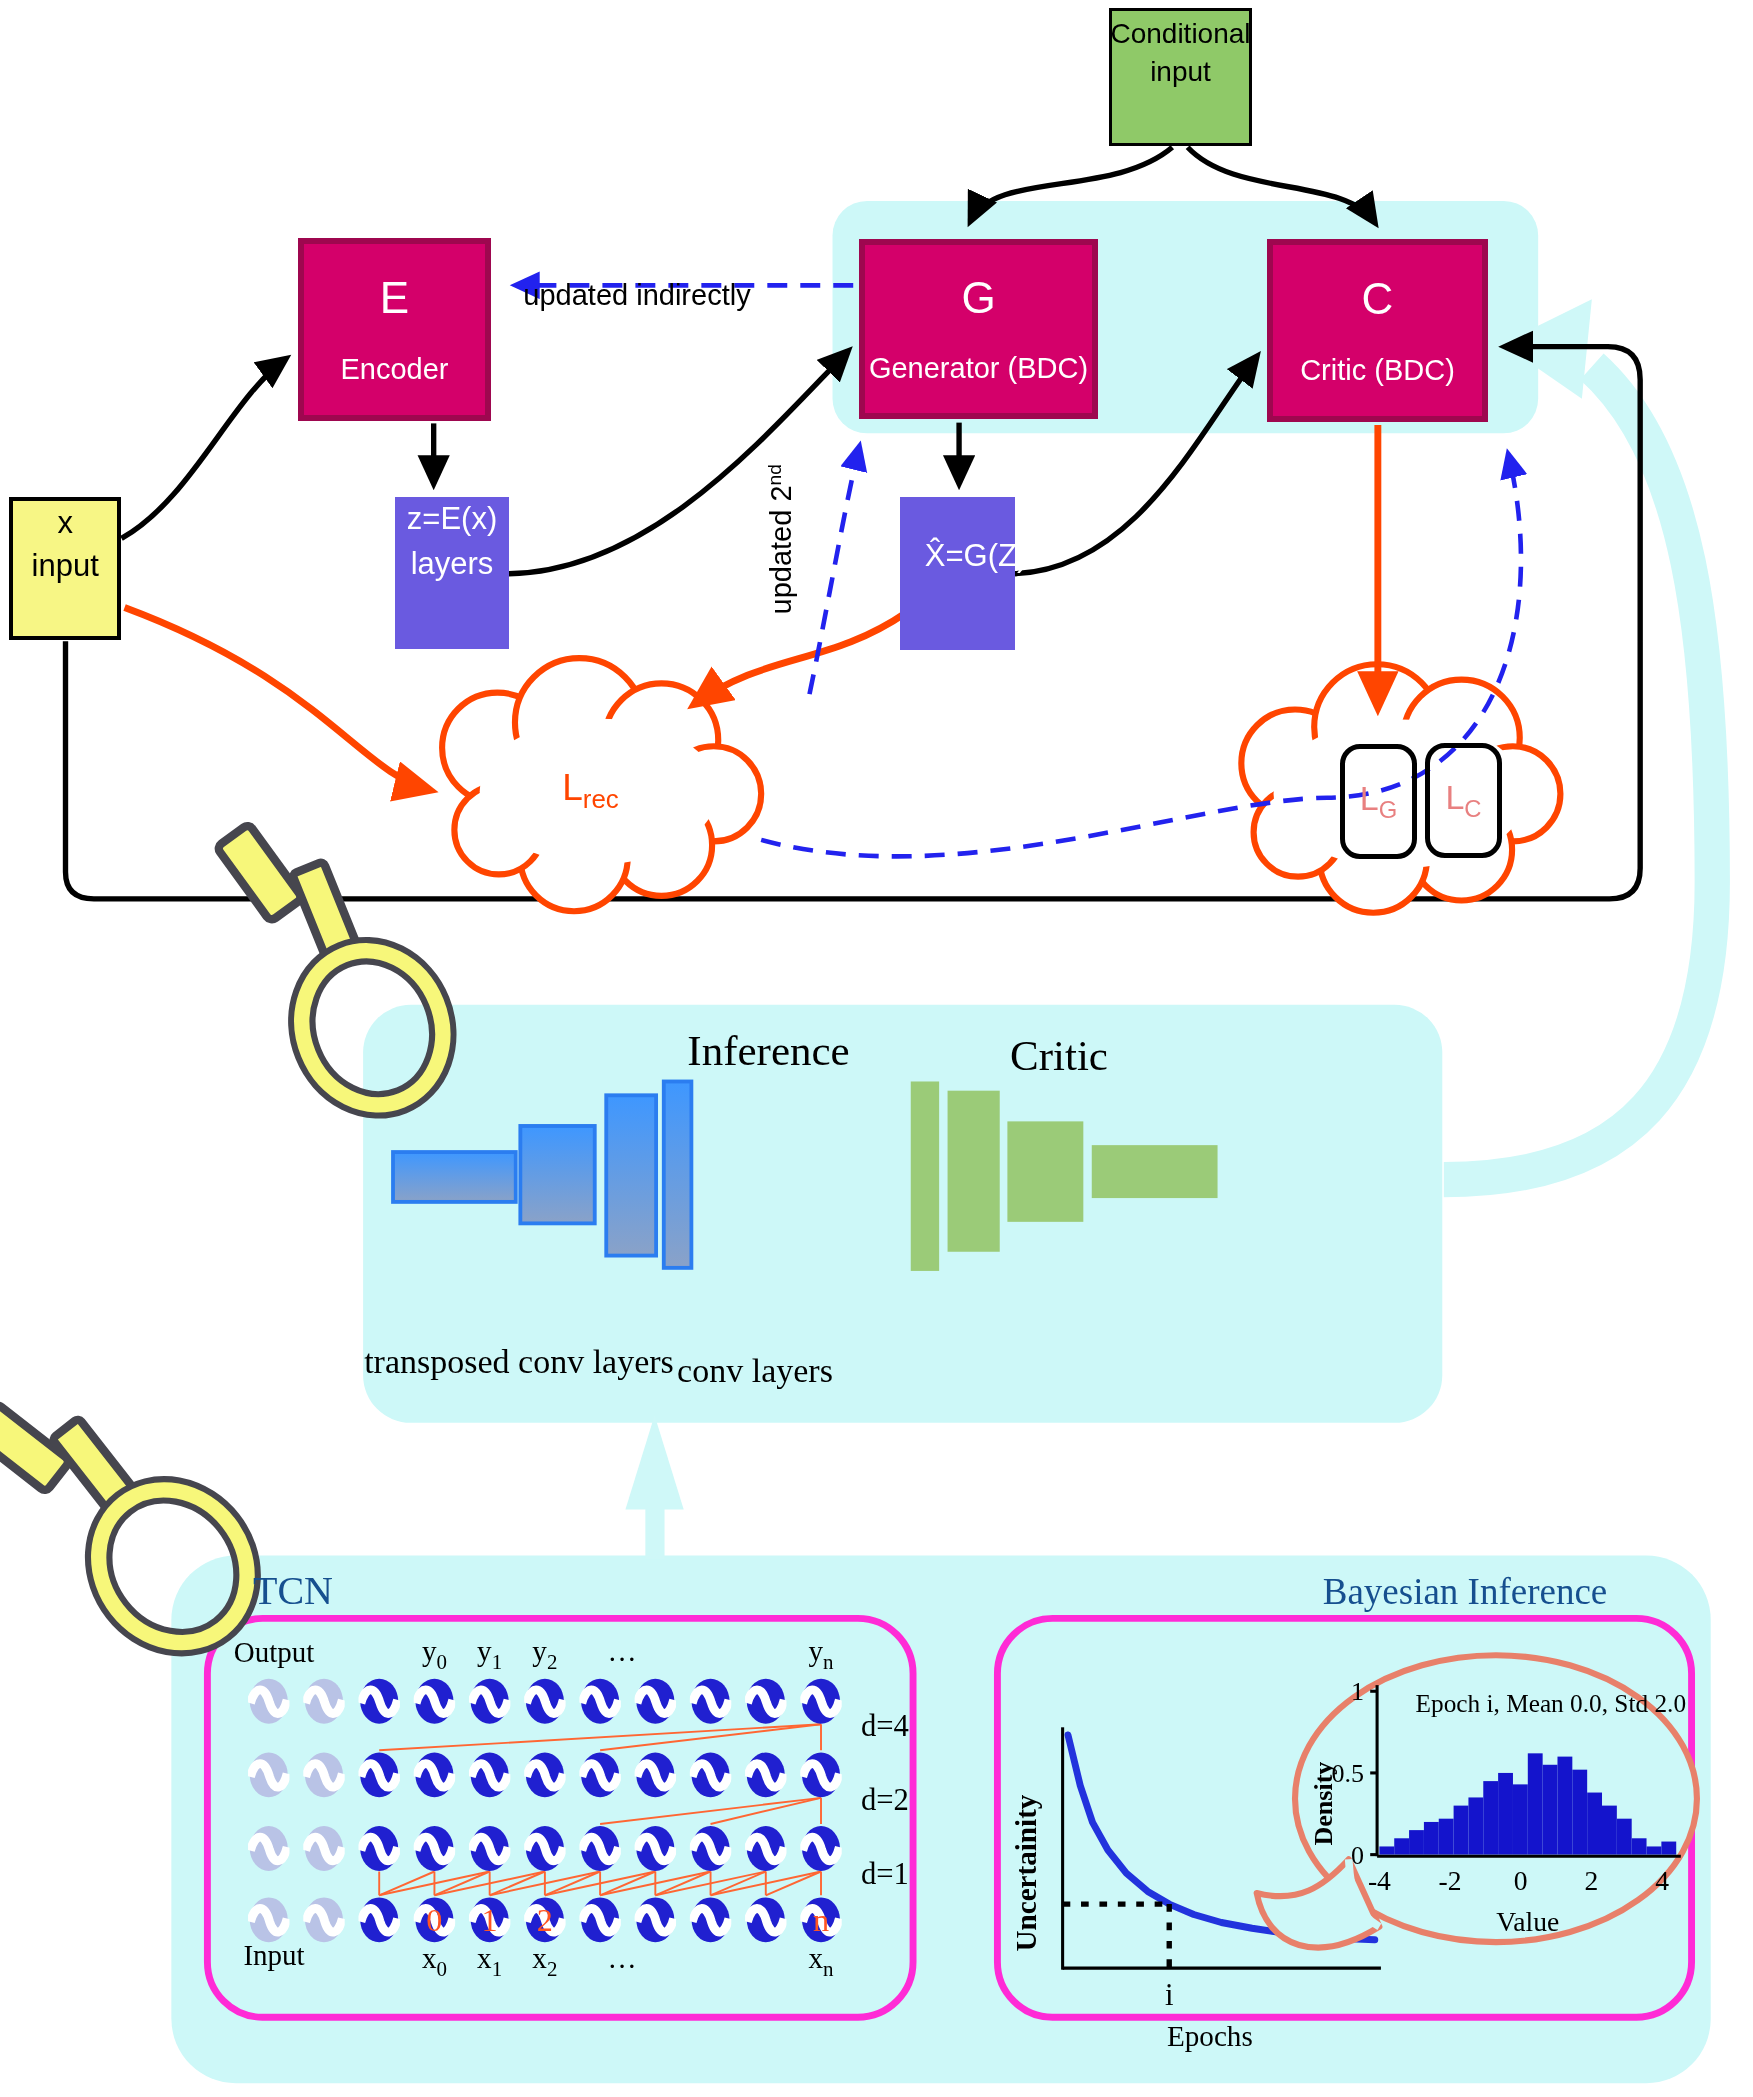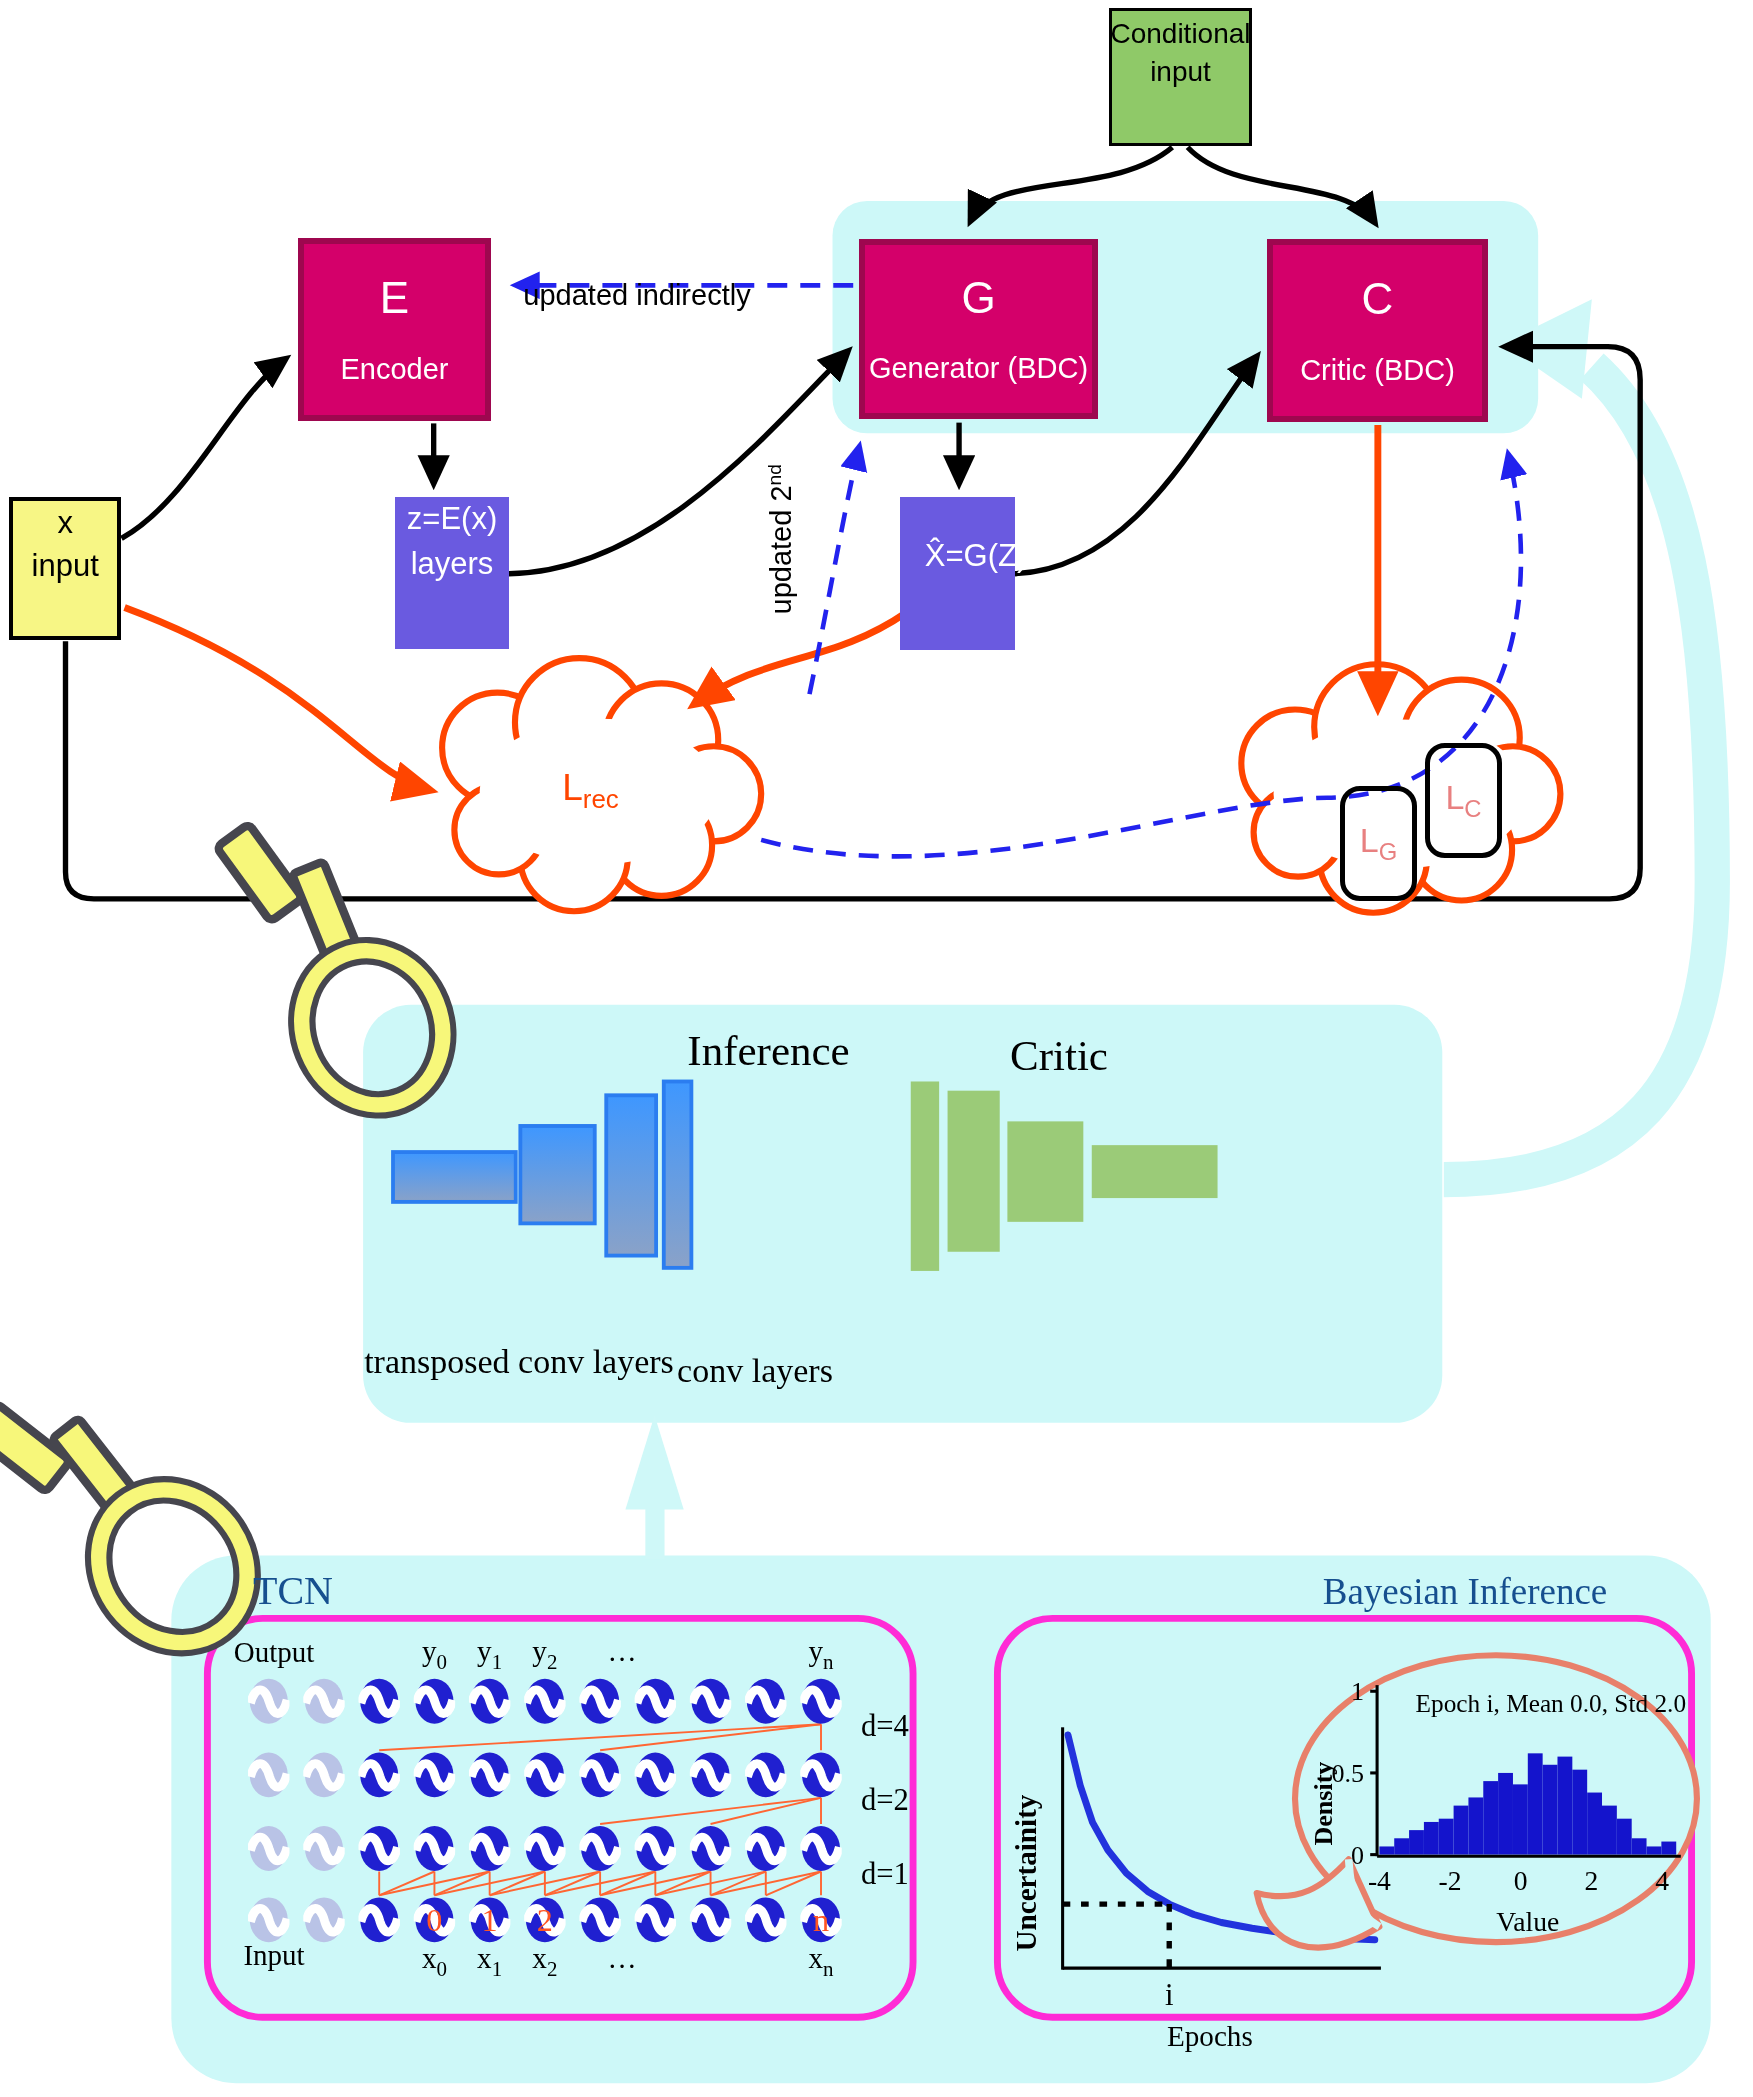--- a/index.html
+++ b/index.html
@@ -328,21 +328,21 @@
   </div>
 
   <div class="abs lbl rot270" style="left:685px;top:522px;width:192px;font-size:29px;text-align:center;">
     <span>updated 2</span><sup>nd</sup>
   </div>
 
   <div class="abs cloudlbl" style="left:506px;top:767px;width:169px;text-align:center;">
     <span>L</span><sub>rec</sub>
   </div>
 
-  <div class="abs" style="left:1340px;top:786px;width:77px;height:115px;border:5.4px solid #000;border-radius:20px;
+  <div class="abs" style="left:1340px;top:744px;width:77px;height:115px;border:5.4px solid #000;border-radius:20px;
        display:flex;align-items:center;justify-content:center;box-sizing:border-box;">
     <span class="losslbl"><span>L</span><sub>G</sub></span>
   </div>
   <div class="abs" style="left:1425px;top:743px;width:77px;height:115px;border:5.4px solid #000;border-radius:20px;
        display:flex;align-items:center;justify-content:center;box-sizing:border-box;">
     <span class="losslbl"><span>L</span><sub>C</sub></span>
   </div>
 
   <div class="abs lbl serif" style="left:615px;top:1026px;width:307px;font-size:43px;text-align:center;"><span>Inference</span></div>
   <div class="abs lbl serif" style="left:944px;top:1031px;width:230px;font-size:43px;text-align:center;"><span>Critic</span></div>

